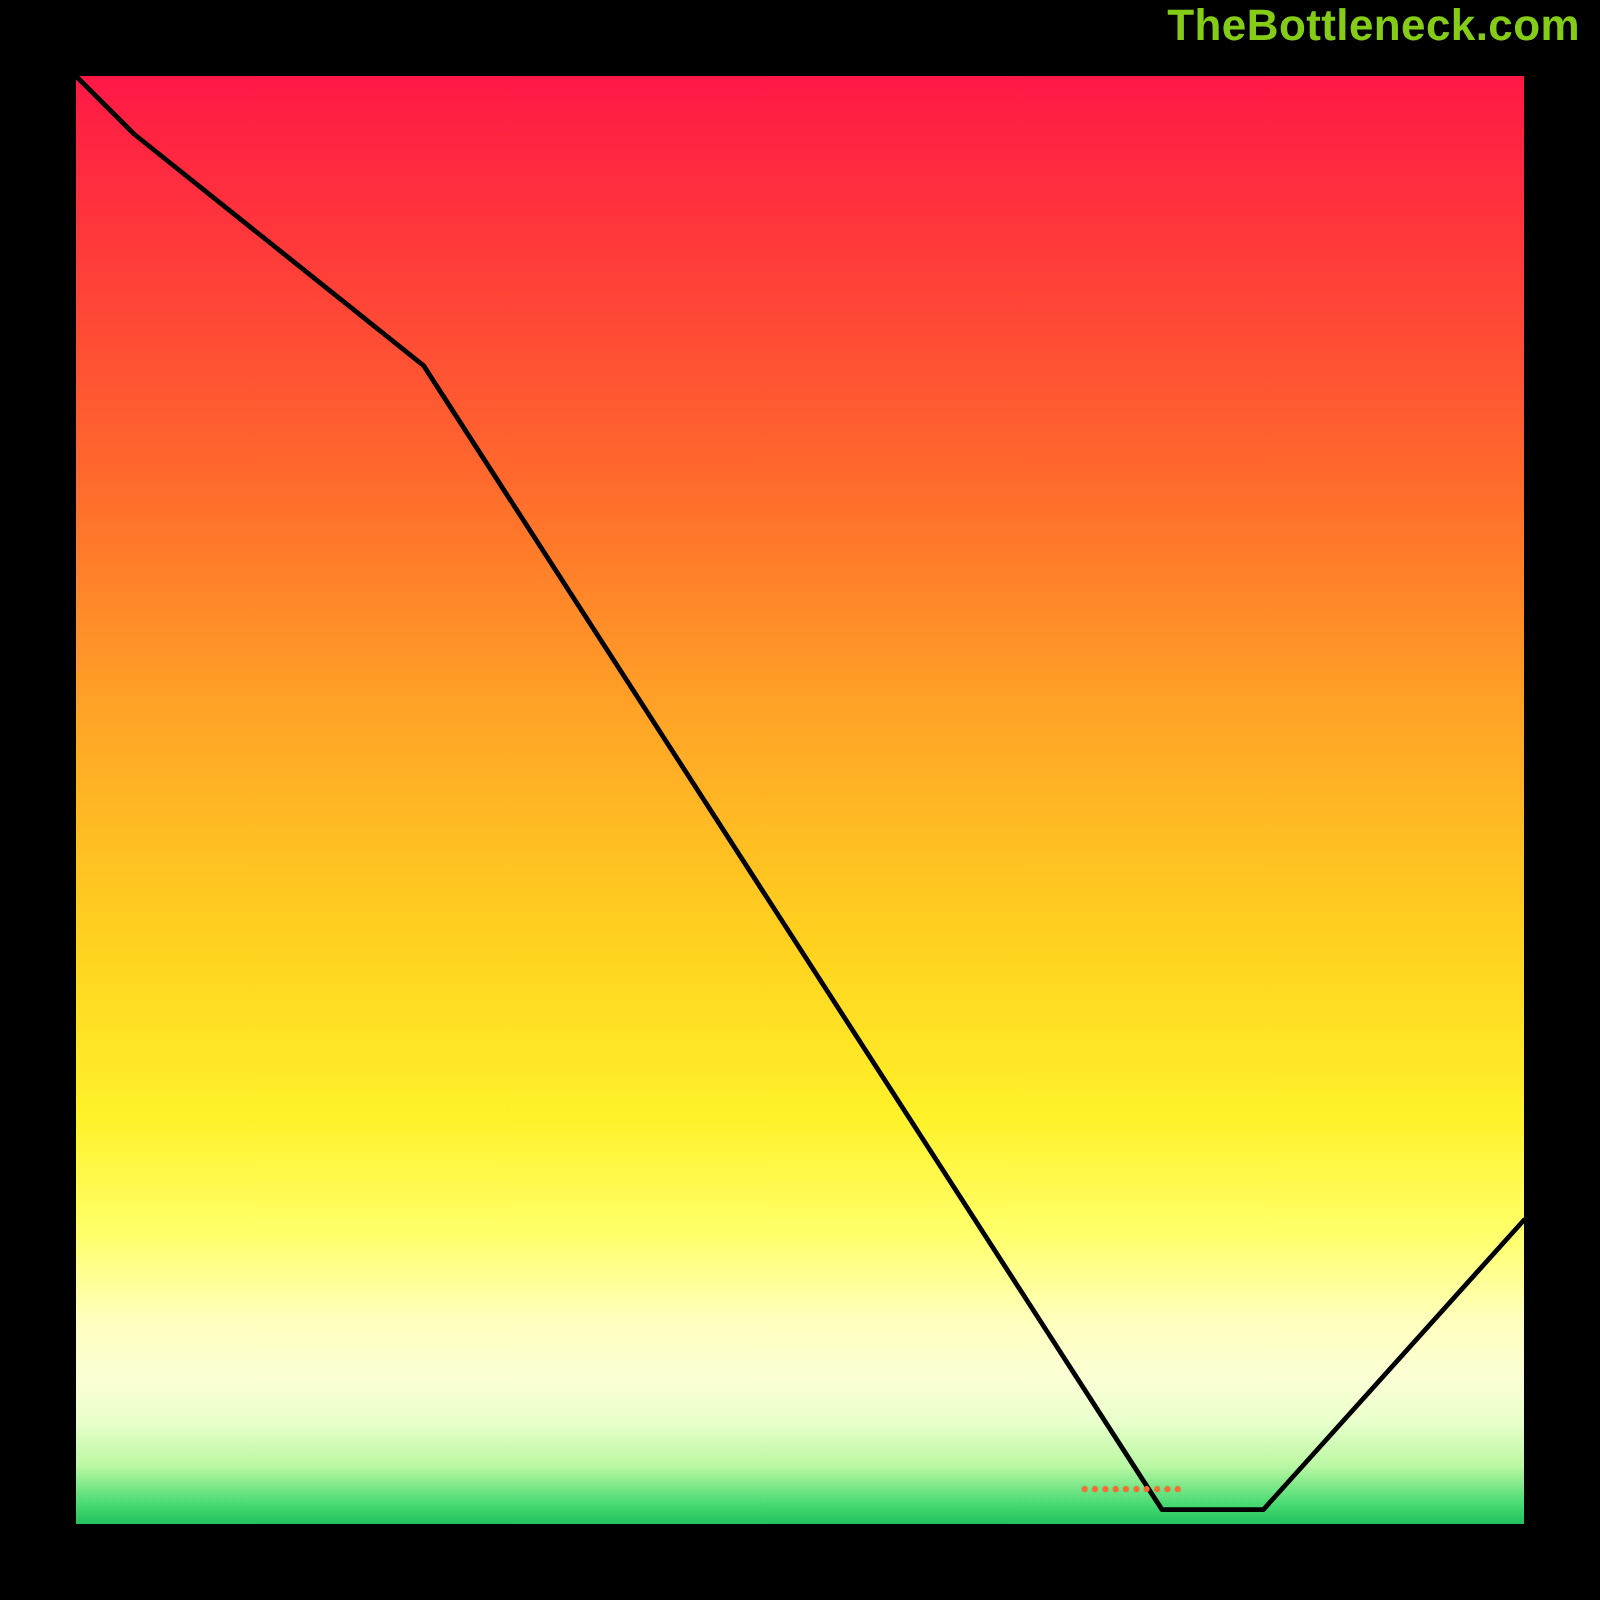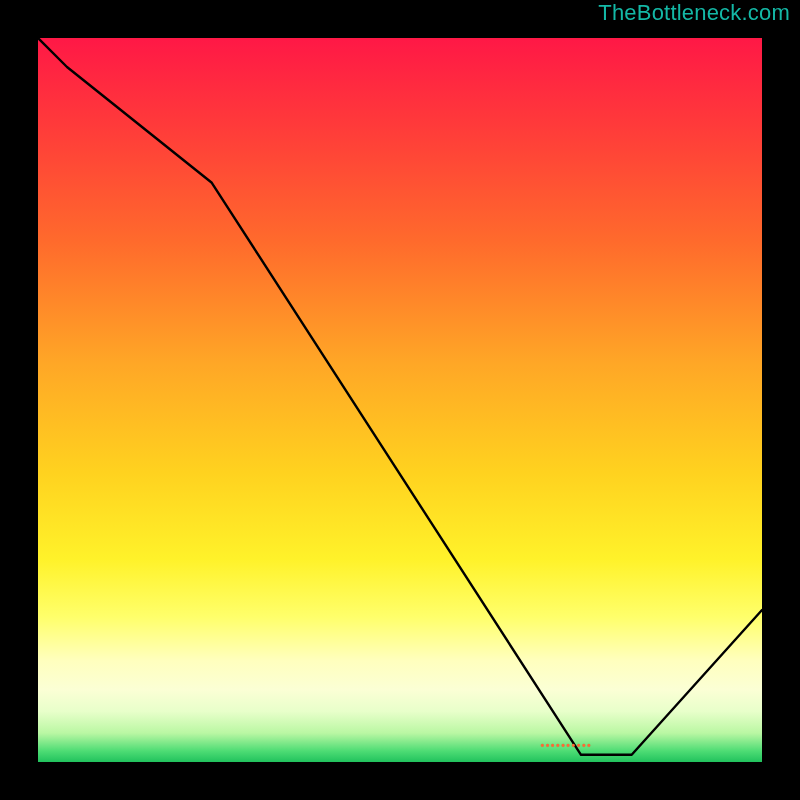--- a/index.html
+++ b/index.html
@@ -15,22 +15,22 @@
     position: relative;
     width: 800px;
     height: 800px;
     background: #000;
   }
   .watermark {
     position: absolute;
     top: 0;
     right: 10px;
     font-size: 22px;
-    font-weight: 400;
-    color: #14b8a6;
+    font-weight: 700;
+    color: #84cc16;
     letter-spacing: 0.2px;
     z-index: 2;
   }
   .plot-outer {
     position: absolute;
     left: 30px;
     top: 30px;
     width: 740px;
     height: 740px;
     background: #000;

